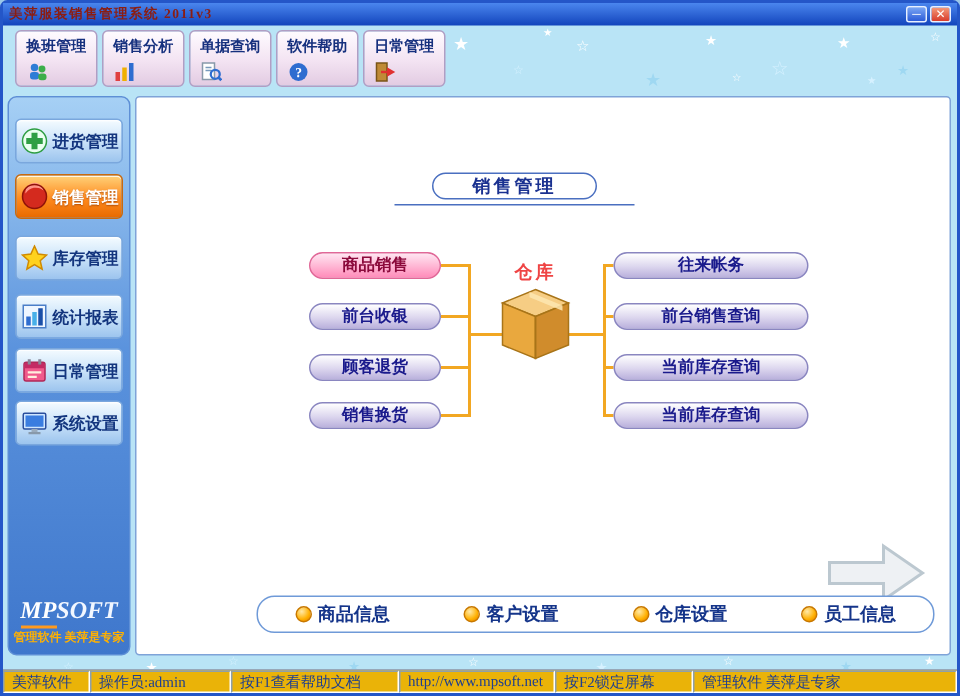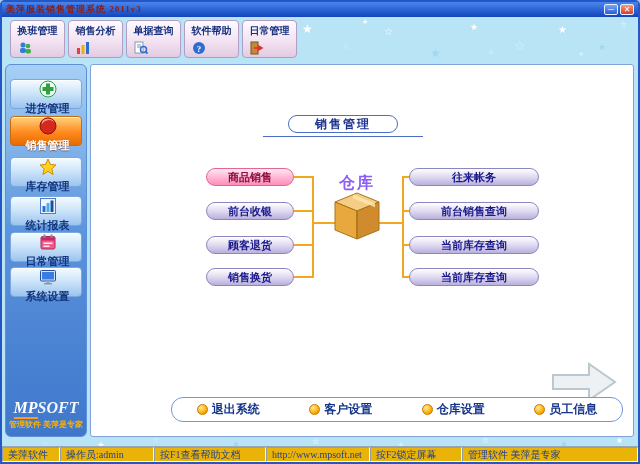--- a/index.html
+++ b/index.html
@@ -46,21 +46,20 @@
     position:absolute;left:3px;top:47px;width:82px;height:373px;box-sizing:border-box;
     background:linear-gradient(180deg,#a6d0f5,#5b93dd 45%,#3f77cc);
     border:1px solid #5e8fd6;border-radius:6px;
   }
   .sitem{
     position:absolute;left:4px;width:72px;height:30px;box-sizing:border-box;cursor:pointer;
     background:linear-gradient(#f4fbff,#cfe6fa 45%,#9cc4ee);
     border:1px solid #7aa7dd;border-radius:4px;
     display:flex;align-items:center;gap:3px;padding-left:3px;
     box-shadow:inset 0 1px 0 rgba(255,255,255,.8);
-    flex-direction:column;
   }
   .sitem .slabel{font-size:11px;font-weight:bold;color:#13357e;white-space:nowrap;}
   .sitem.active{
     background:linear-gradient(#ffd27a,#ff8a1e 55%,#e86a00);
     border-color:#c86a10;
   }
   .sitem.active .slabel{color:#fff;text-shadow:0 1px 1px rgba(120,40,0,.6);}
   .sicon{width:18px;height:18px;flex:0 0 18px;}
   .logo{position:absolute;left:0;right:0;bottom:6px;text-align:center;}
   .logo-text{font-size:16px;font-weight:bold;font-style:italic;color:#fff;letter-spacing:0;line-height:16px;}
@@ -89,21 +88,21 @@
   }
   .node.hl{
     background:linear-gradient(#ffe6f2,#ffb0d0 60%,#ff8cba);
     border-color:#e06898;color:#8c0a3c;
   }
   .node.left{left:115px;width:88px;}
   .node.right{left:318px;width:130px;}
   .cube{position:absolute;left:242px;top:126px;width:48px;height:50px;}
   .cube-label{
     position:absolute;left:236px;top:108px;width:60px;text-align:center;
-    font-size:16px;font-weight:bold;color:#8b5cf6;letter-spacing:2px;
+    font-size:12px;font-weight:bold;color:#ef4444;letter-spacing:2px;
   }
   .bigarrow{position:absolute;left:460px;top:296px;cursor:pointer;}
   .linksbar{
     position:absolute;left:80px;top:332px;width:452px;height:25px;box-sizing:border-box;
     border:1px solid #6f9ad8;border-radius:12px;
     display:flex;align-items:center;justify-content:space-around;background:#fff;
   }
   .flink{display:flex;align-items:center;gap:4px;cursor:pointer;}
   .flink .ball{
     width:11px;height:11px;border-radius:50%;
@@ -337,21 +336,21 @@
 
       <div class="bigarrow">
         <svg width="66" height="42" viewBox="0 0 66 42">
           <polygon points="2,14 38,14 38,3 64,21 38,39 38,28 2,28" fill="#eef1f4" stroke="#bcc8d0" stroke-width="2"></polygon>
         </svg>
       </div>
 
       <div class="linksbar">
         <span class="flink">
           <span class="ball"></span>
-          <span class="ftext">退出系统</span>
+          <span class="ftext">商品信息</span>
         </span>
         <span class="flink">
           <span class="ball"></span>
           <span class="ftext">客户设置</span>
         </span>
         <span class="flink">
           <span class="ball"></span>
           <span class="ftext">仓库设置</span>
         </span>
         <span class="flink">

